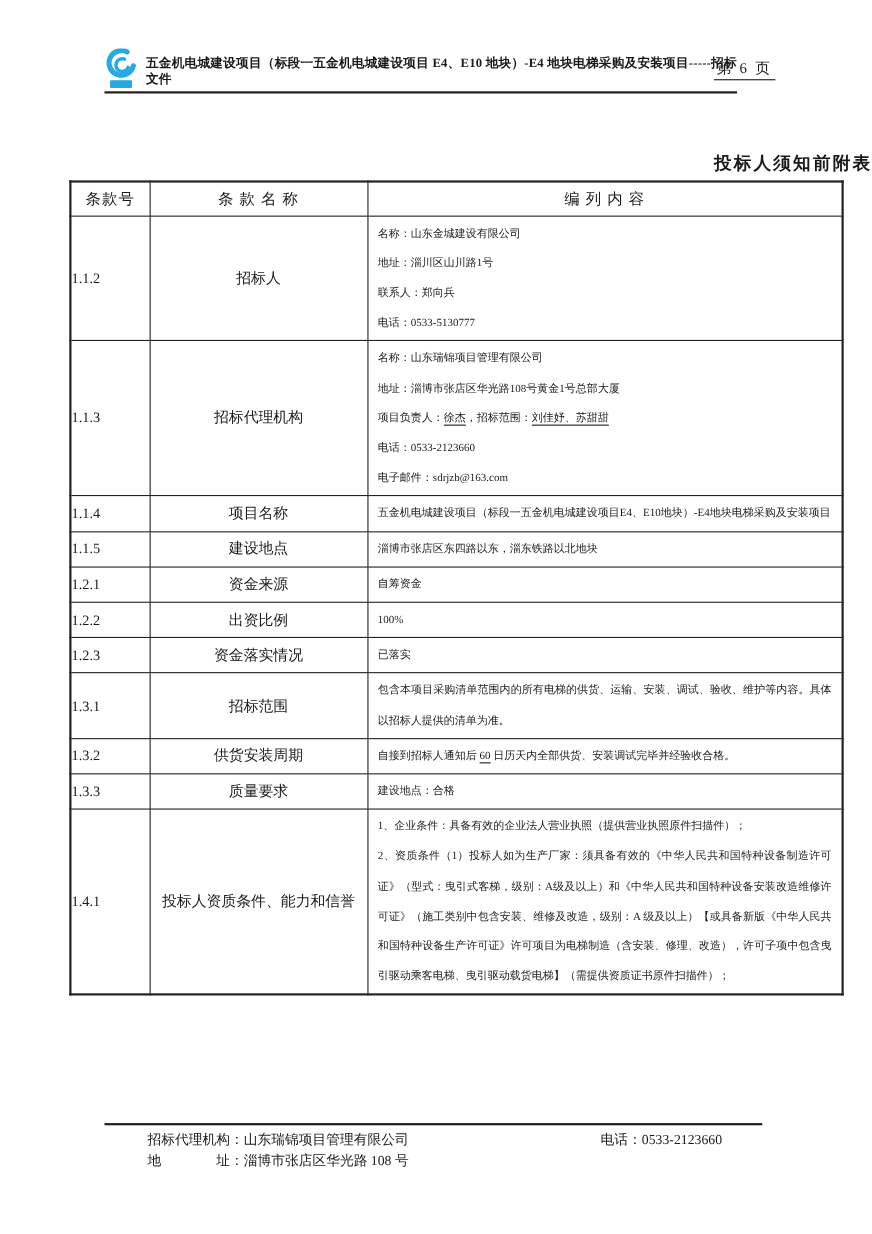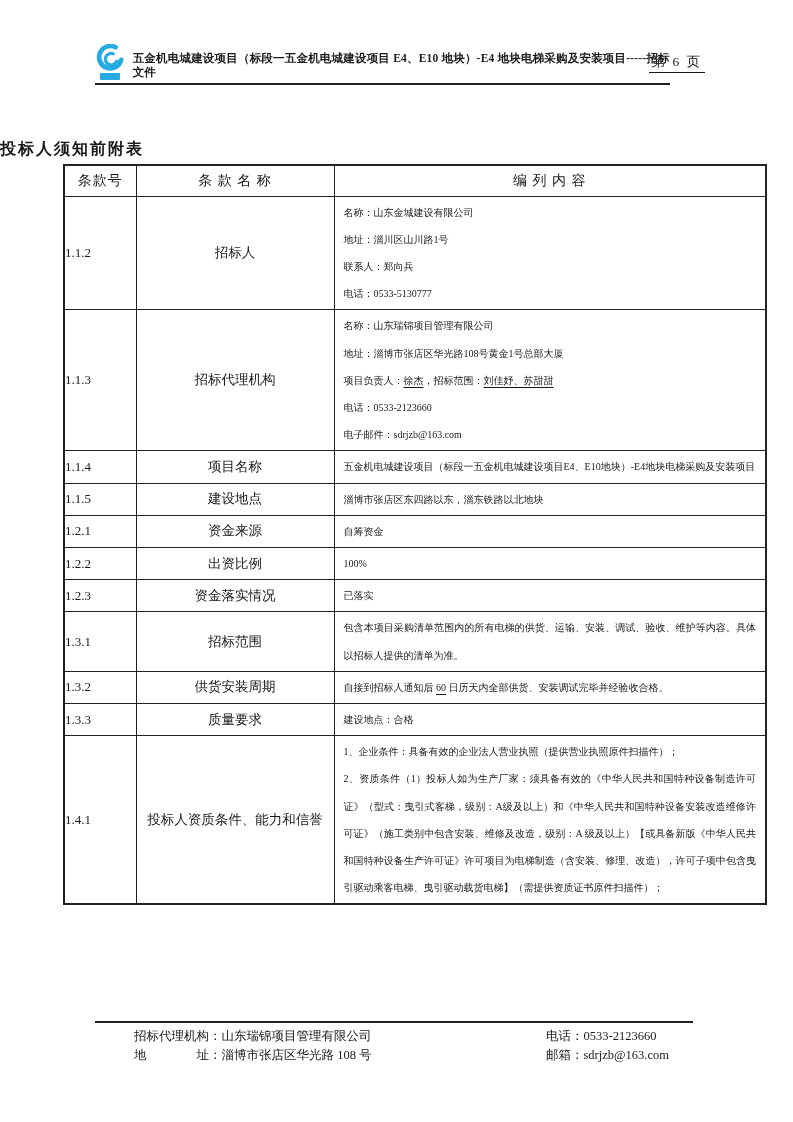--- a/index.html
+++ b/index.html
@@ -28,21 +28,21 @@
     border-bottom:1.3px solid #1a1a1a; padding:0 3px 1px 3px;
   }
 
   
   .chapter-title {
     position:absolute; top:94px; left:0; width:100%;
     text-align:center; font-size:27px; font-weight:bold; letter-spacing:1px;
   }
   .table-caption {
     position:absolute; top:139px; left:0; width:100%;
-    text-align:left; font-size:16px; font-weight:bold; letter-spacing:2px;
+    text-align:right; font-size:16px; font-weight:bold; letter-spacing:2px;
   }
 
   
   .tbl-wrap { position:absolute; top:164px; left:63px; width:704px; }
   table { width:100%; border-collapse:collapse; table-layout:fixed; border:2.2px solid #222; }
   th, td { border:1.4px solid #222; vertical-align:middle; }
   th {
     height:31px; font-size:14px; font-weight:normal; text-align:center; letter-spacing:1px;
   }
   td.c-no   { font-size:13px; font-family:"Liberation Serif","DejaVu Serif",serif; }
@@ -184,17 +184,16 @@
   </div>
 
   <div class="ftr-rule"></div>
   <div class="ftr">
     <div class="ftr-left">
       <div>招标代理机构：山东瑞锦项目管理有限公司</div>
       <div>地　　　　址：淄博市张店区华光路 108 号</div>
     </div>
     <div class="ftr-right">
       <div>电话：0533-2123660</div>
-      <div>邮箱：sdrjzb@163.com</div>
     </div>
   </div>
 
 </div>
 
 </body></html>

